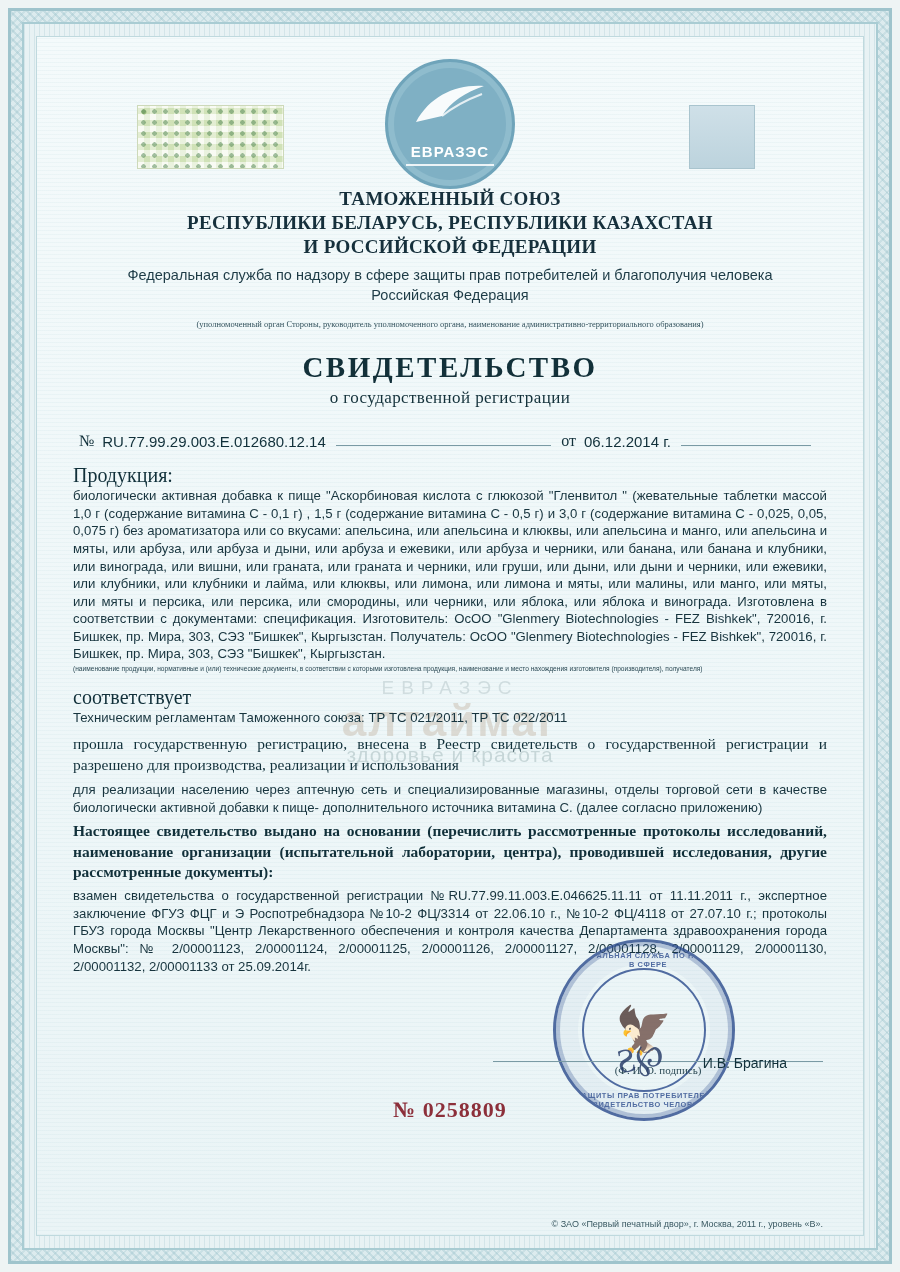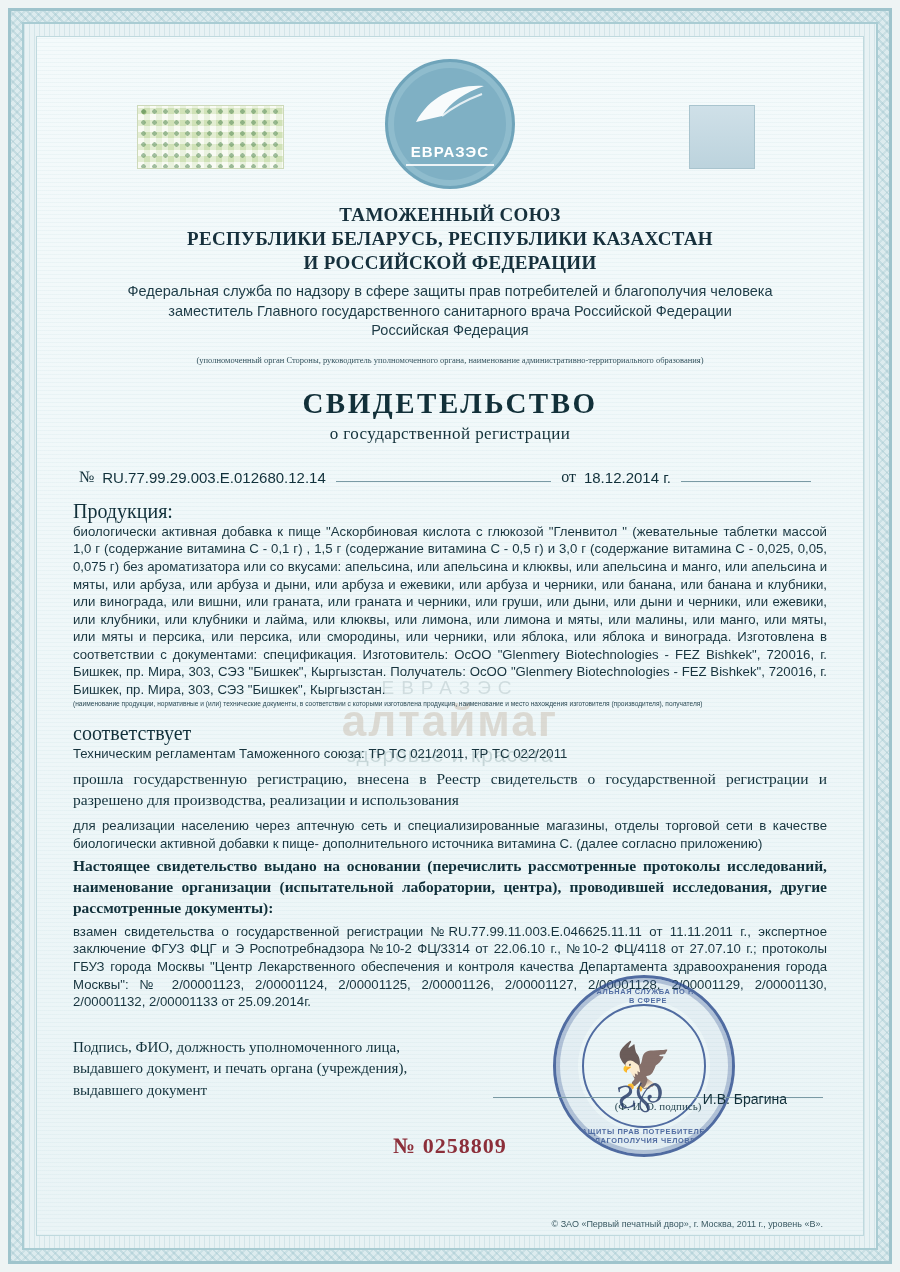--- a/index.html
+++ b/index.html
@@ -140,21 +140,21 @@
     position: absolute;
     left: 18px; right: 18px;
     bottom: 20px;
     height: 2px;
     background: #ffffff;
     opacity: .85;
   }
   .content {
     position: absolute;
     left: 0; right: 0;
-    top: 166px;
+    top: 150px;
     padding: 0 36px;
   }
   .h-title {
     text-align: center;
     font-family: "Liberation Serif", serif;
     font-weight: bold;
     font-size: 19px;
     color: #16303c;
     line-height: 1.25;
     letter-spacing: .3px;
@@ -371,35 +371,34 @@
       <div class="content-inner">
 
         <div class="h-title">
           <div>ТАМОЖЕННЫЙ СОЮЗ</div>
           <div>РЕСПУБЛИКИ БЕЛАРУСЬ, РЕСПУБЛИКИ КАЗАХСТАН</div>
           <div>И РОССИЙСКОЙ ФЕДЕРАЦИИ</div>
         </div>
 
         <div class="org-block">
           <div>Федеральная служба по надзору в сфере защиты прав потребителей и благополучия человека</div>
-          <div class="org-left">заместитель Главного государственного санитарного врача Российской Федерации</div>
           <div class="org-left">Российская Федерация</div>
         </div>
 
         <div class="tiny-note">(уполномоченный орган Стороны, руководитель уполномоченного органа, наименование административно-территориального образования)</div>
 
         <div class="cert-title">СВИДЕТЕЛЬСТВО</div>
         <div class="cert-sub">о государственной регистрации</div>
 
         <div class="numline">
           <span class="lbl">№</span>
           <span class="val">RU.77.99.29.003.Е.012680.12.14</span>
           <span class="fill"></span>
           <span class="lbl">от</span>
-          <span class="val">18.12.2014 г.</span>
+          <span class="val">06.12.2014 г.</span>
           <span class="fill short"></span>
         </div>
 
         <div class="section-lbl">Продукция:</div>
         <div class="body-text">биологически активная добавка к пище "Аскорбиновая кислота с глюкозой "Гленвитол " (жевательные таблетки массой 1,0 г (содержание витамина С - 0,1 г) , 1,5 г (содержание витамина С - 0,5 г) и 3,0 г (содержание витамина С - 0,025, 0,05, 0,075 г) без ароматизатора или со вкусами: апельсина, или апельсина и клюквы, или апельсина и манго, или апельсина и мяты, или арбуза, или арбуза и дыни, или арбуза и ежевики, или арбуза и черники, или банана, или банана и клубники, или винограда, или вишни, или граната, или граната и черники, или груши, или дыни, или дыни и черники, или ежевики, или клубники, или клубники и лайма, или клюквы, или лимона, или лимона и мяты, или малины, или манго, или мяты, или мяты и персика, или персика, или смородины, или черники, или яблока, или яблока и винограда. Изготовлена в соответствии с документами: спецификация. Изготовитель: ОсОО "Glenmery Biotechnologies - FEZ Bishkek", 720016, г. Бишкек, пр. Мира, 303, СЭЗ "Бишкек", Кыргызстан.   Получатель: ОсОО "Glenmery Biotechnologies - FEZ Bishkek", 720016, г. Бишкек, пр. Мира, 303, СЭЗ "Бишкек", Кыргызстан.</div>
         <div class="micro">(наименование продукции, нормативные и (или) технические документы, в соответствии с которыми изготовлена продукция, наименование и место нахождения изготовителя (производителя), получателя)</div>
 
         <div class="section-lbl">соответствует</div>
         <div class="body-text">Техническим регламентам Таможенного союза: ТР ТС 021/2011, ТР ТС 022/2011</div>
 
@@ -408,28 +407,23 @@
 
         <div class="serif-just tight">Настоящее свидетельство выдано на основании (перечислить рассмотренные протоколы исследований, наименование организации (испытательной лаборатории, центра), проводившей исследования, другие рассмотренные документы):</div>
         <div class="body-text" style="margin-top:4px;">взамен свидетельства о государственной регистрации №RU.77.99.11.003.Е.046625.11.11 от 11.11.2011 г., экспертное заключение ФГУЗ ФЦГ и Э Роспотребнадзора №10-2 ФЦ/3314 от 22.06.10 г., №10-2 ФЦ/4118 от 27.07.10 г.; протоколы ГБУЗ города Москвы "Центр Лекарственного обеспечения и контроля качества Департамента здравоохранения города Москвы": № 2/00001123, 2/00001124, 2/00001125, 2/00001126, 2/00001127, 2/00001128, 2/00001129, 2/00001130, 2/00001132, 2/00001133 от 25.09.2014г.</div>
 
 
         <div class="sig-area">
           <div class="round-stamp">
             <div class="inner-ring"></div>
             <div class="arc top">ФЕДЕРАЛЬНАЯ СЛУЖБА ПО НАДЗОРУ В СФЕРЕ</div>
             <div class="eagle">🦅</div>
-            <div class="arc bottom">ЗАЩИТЫ ПРАВ ПОТРЕБИТЕЛЕЙ И БЛАГОПОЛУЧИЯ ЧЕЛОВЕКА</div>
+            <div class="arc bottom">ЗАЩИТЫ ПРАВ ПОТРЕБИТЕЛЕЙ И СВИДЕТЕЛЬСТВО ЧЕЛОВЕКА</div>
           </div>
 
-          <div class="sig-text">
-            <div>Подпись, ФИО, должность уполномоченного лица,</div>
-            <div>выдавшего документ, и печать органа (учреждения),</div>
-            <div>выдавшего документ</div>
-          </div>
 
           <div class="sig-lines">
             <div class="handwrite">Ƨ℘</div>
             <div class="sig-name">И.В. Брагина</div>
             <div class="sig-rule"></div>
             <div class="sig-caption">(Ф. И. О. подпись)</div>
           </div>
         </div>
 
         <div class="doc-number">№ 0258809</div>

